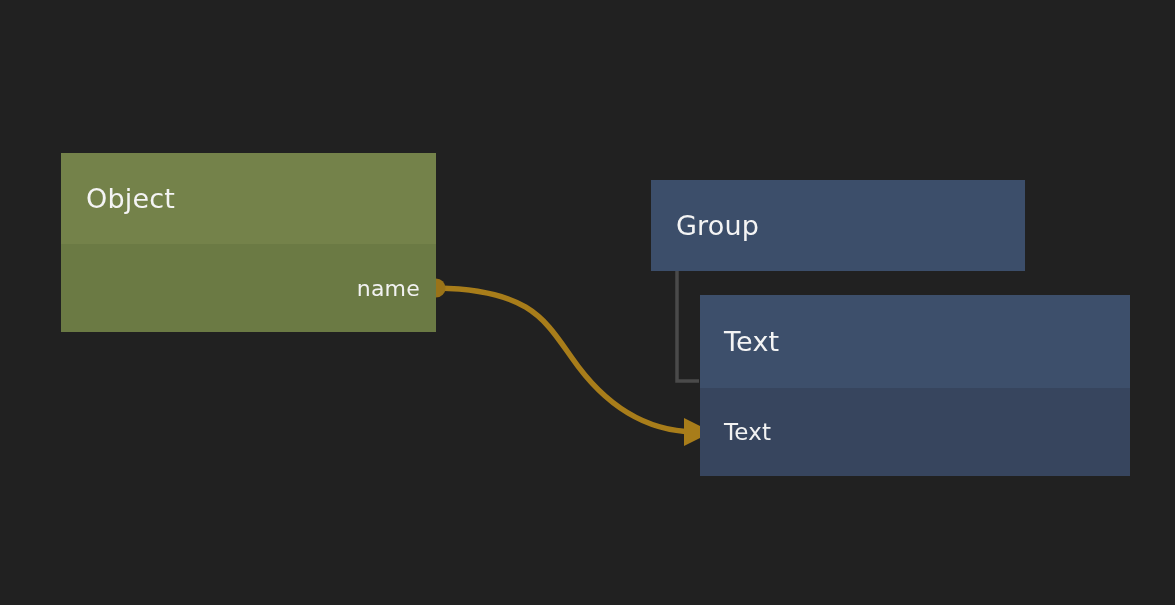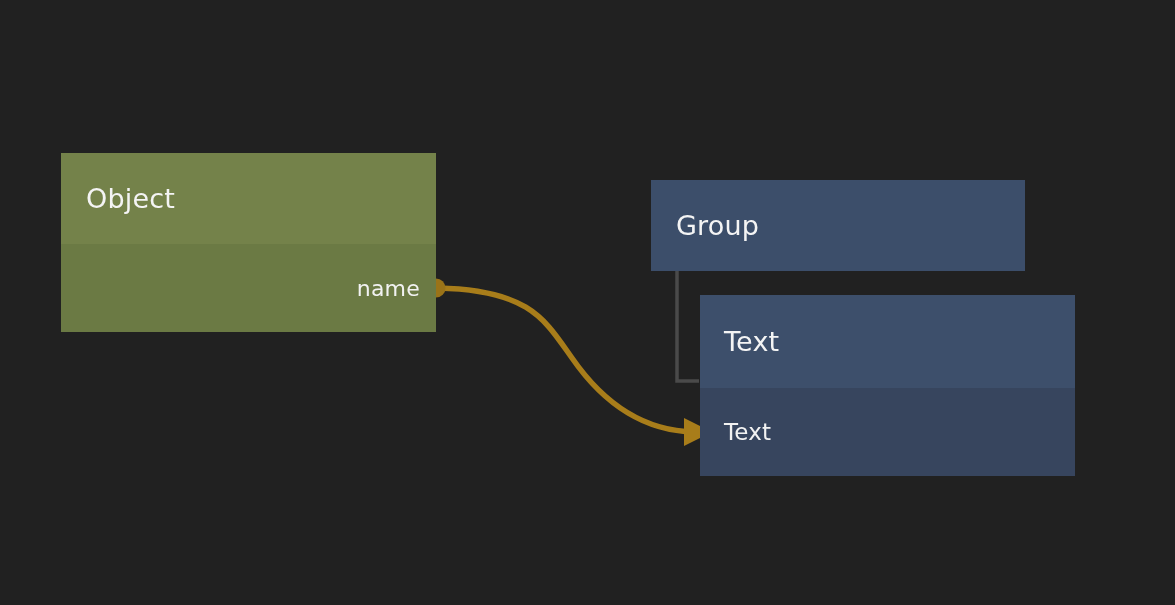--- a/index.html
+++ b/index.html
@@ -88,21 +88,21 @@
   }
   #group-node .header-label {
     font-size: 27px;
     letter-spacing: 0.2px;
   }
 
   
   #text-node {
     left: 700px;
     top: 295px;
-    width: 375px;
+    width: 430px;
     height: 181px;
   }
   #text-node .node-header {
     height: 93px;
     background: #3d4f6b;
     padding-left: 24px;
   }
   #text-node .header-label {
     font-size: 27px;
     letter-spacing: 0.2px;

